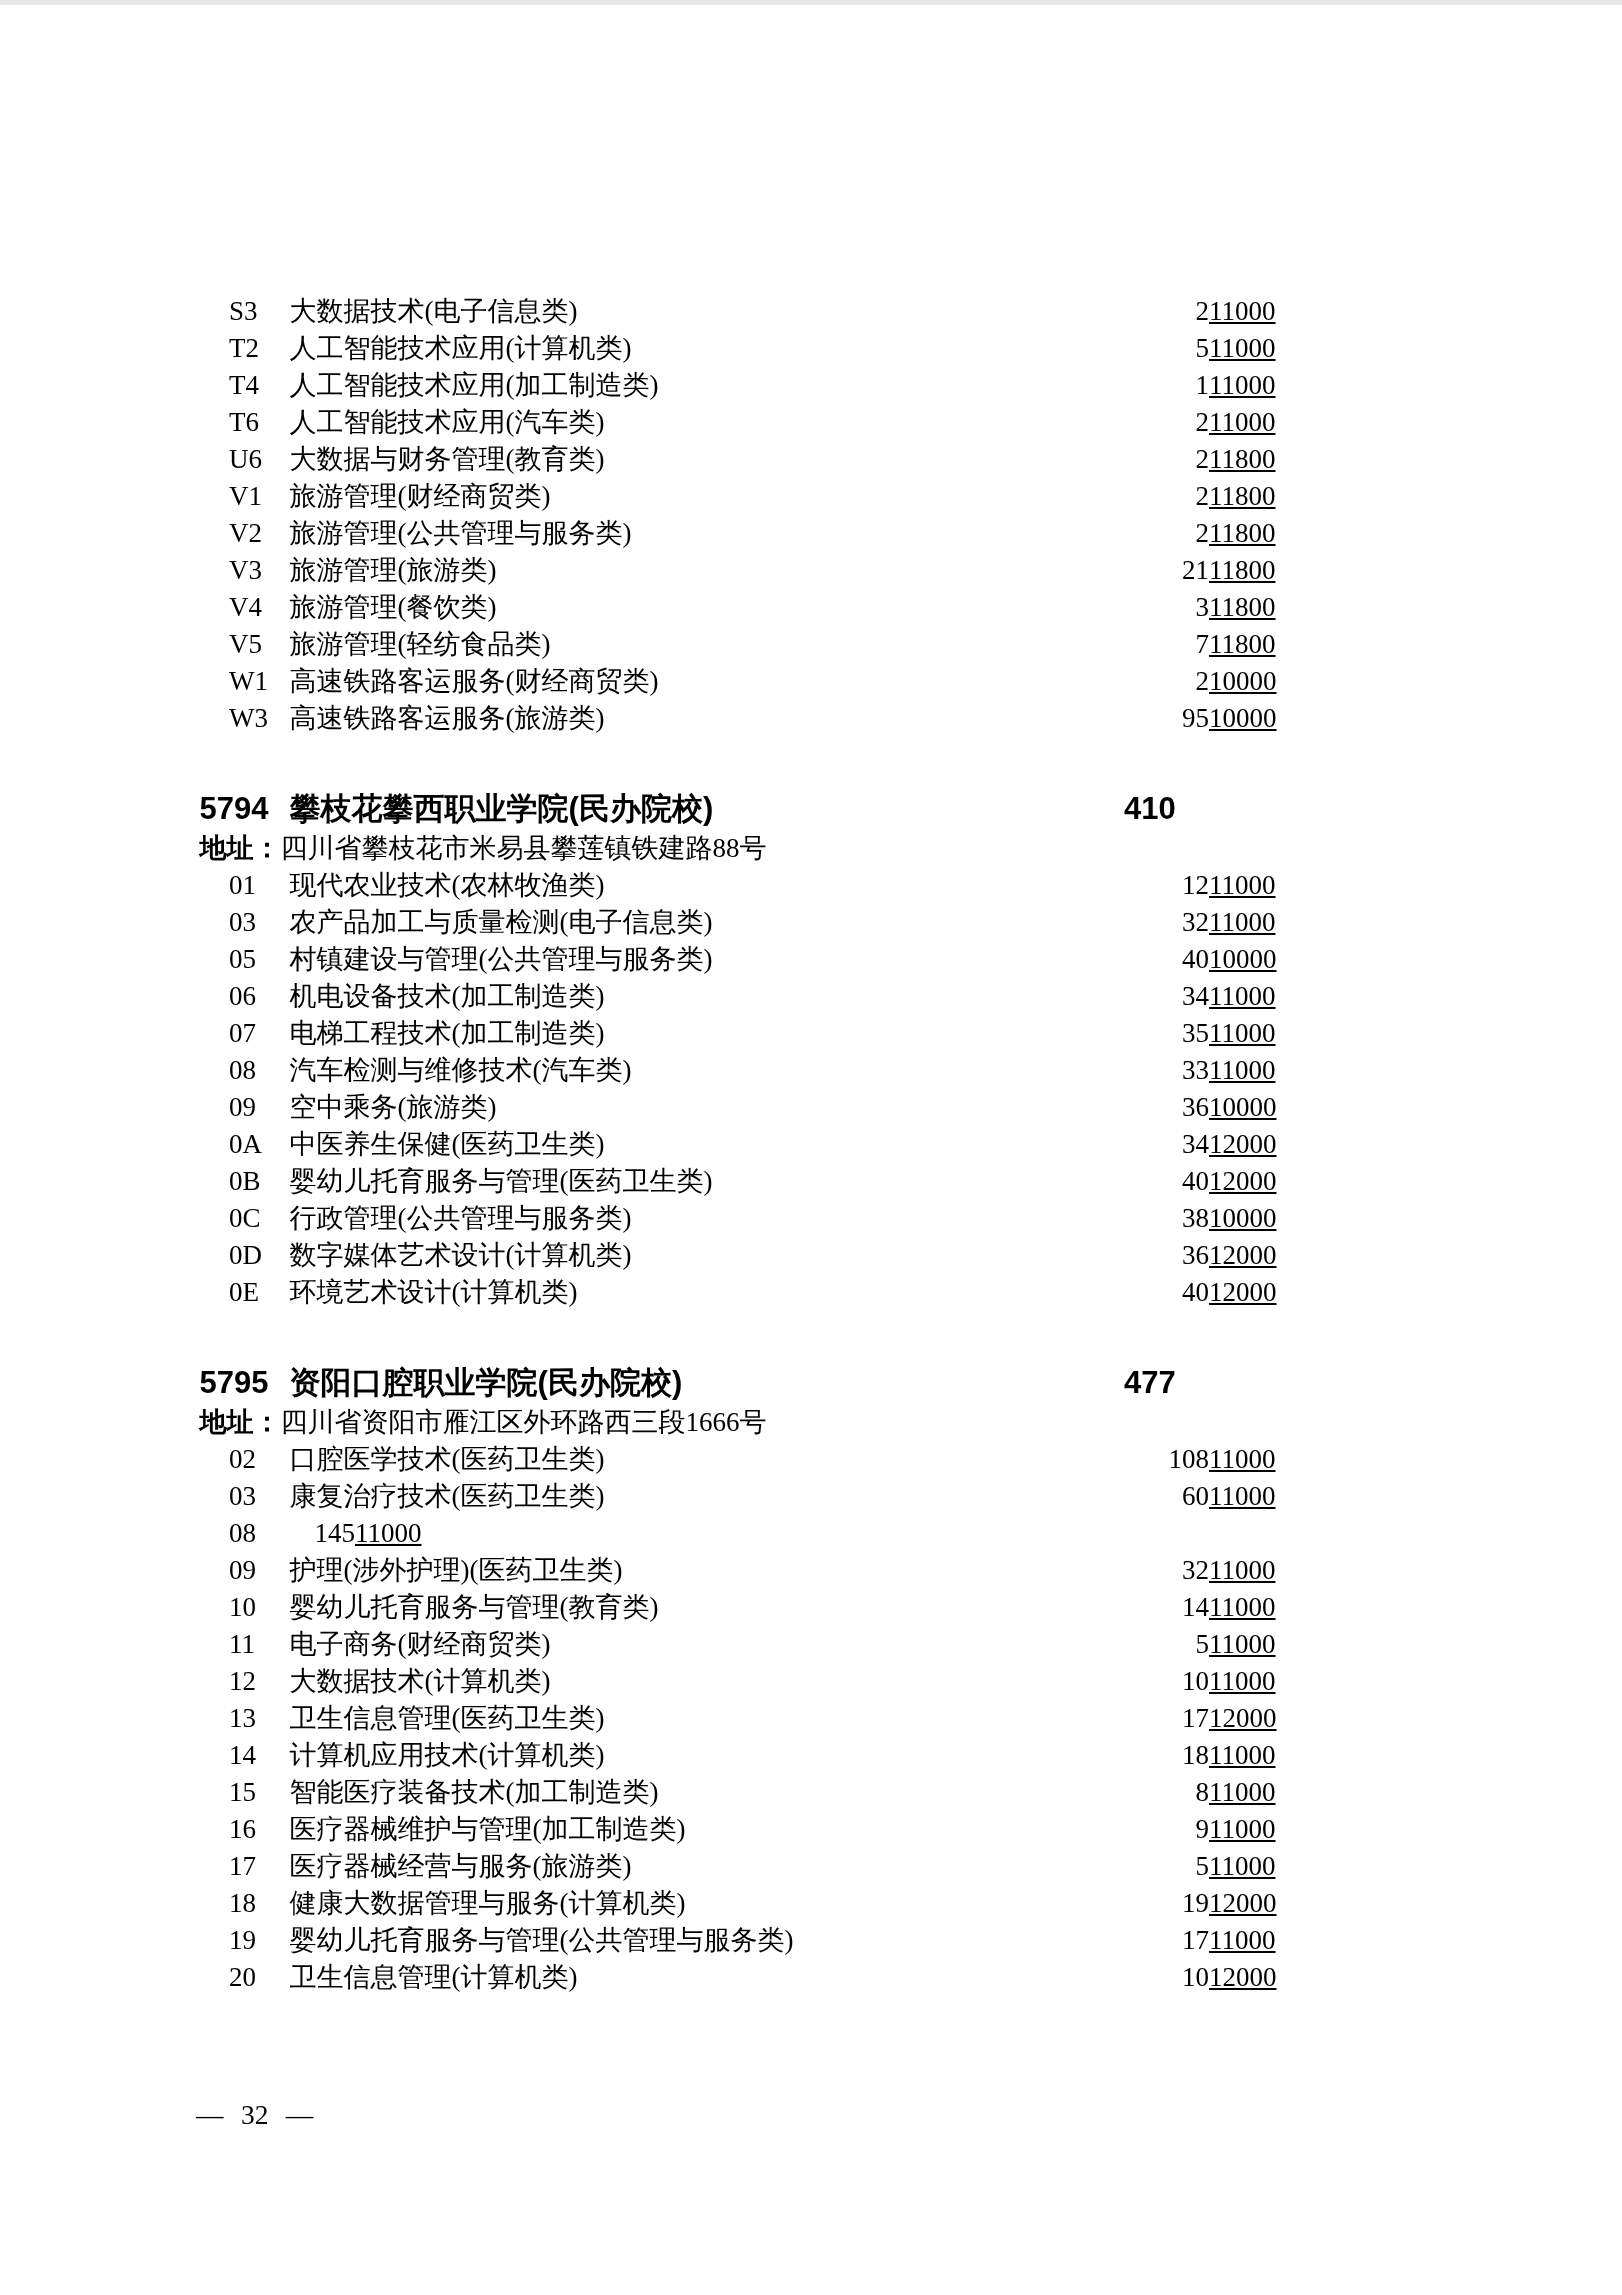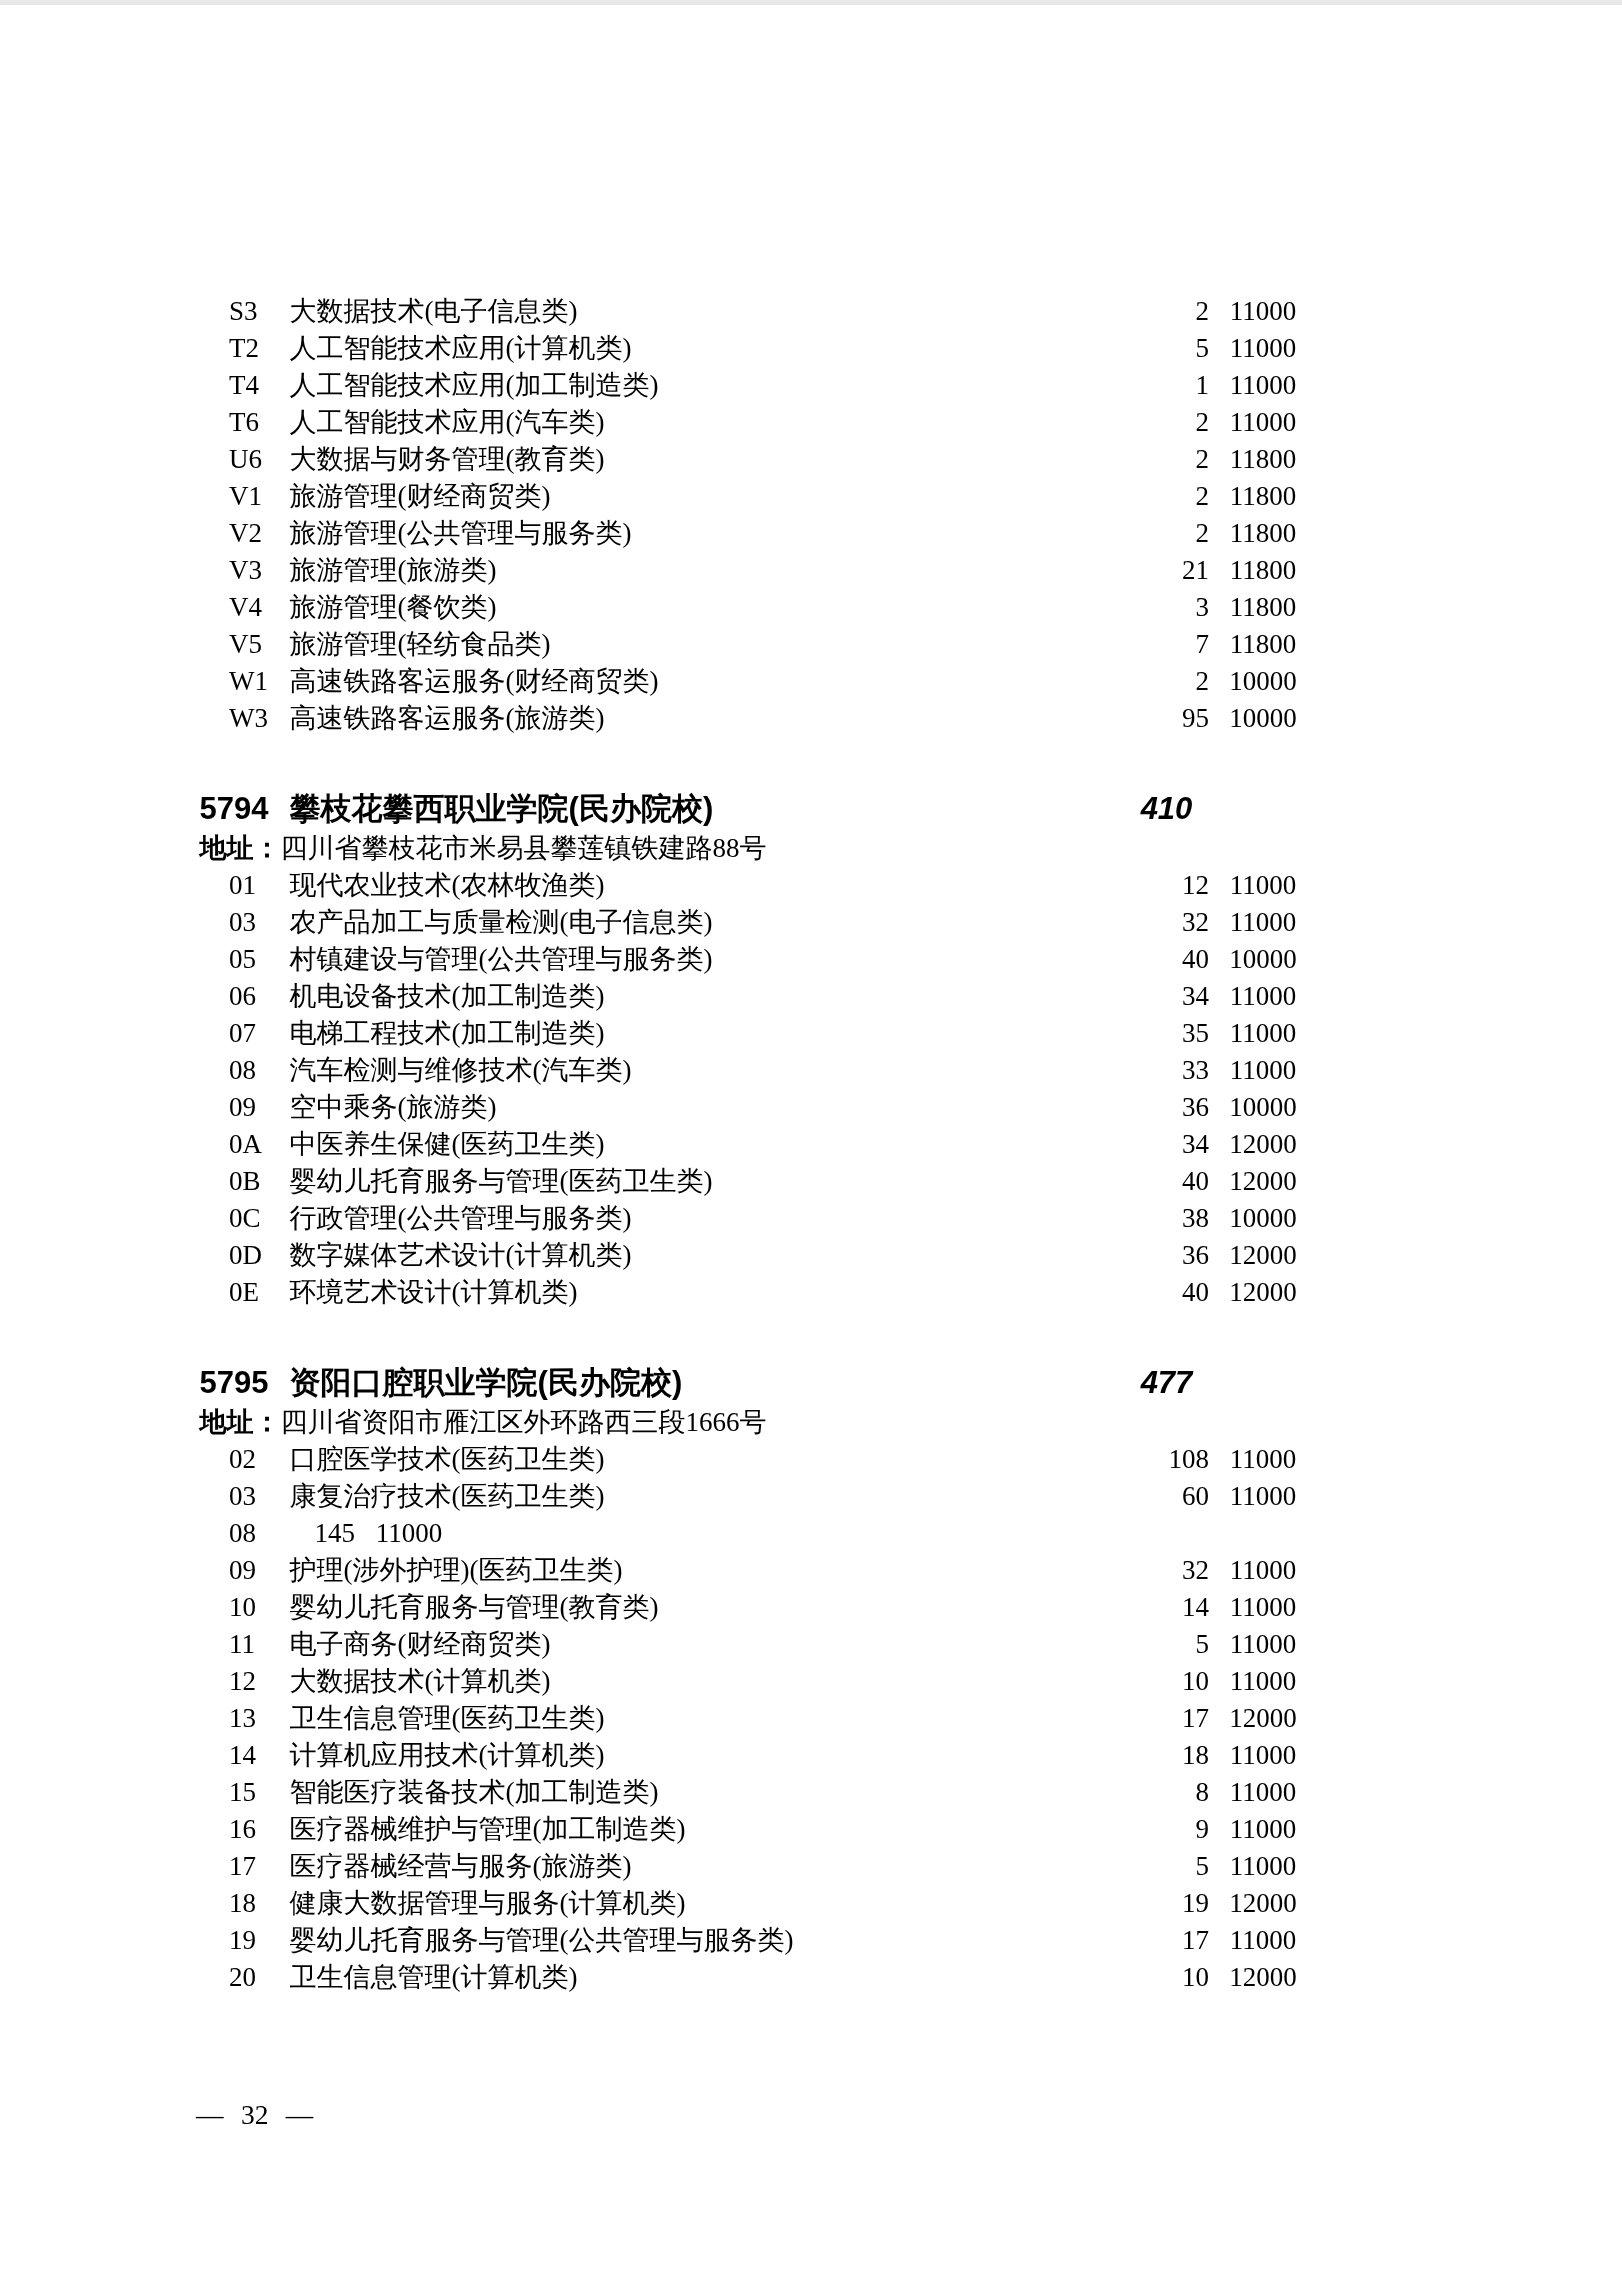--- a/index.html
+++ b/index.html
@@ -23,37 +23,37 @@
     display: flex;
     align-items: baseline;
     height: 37px;
     line-height: 37px;
     font-size: 27px;
     white-space: nowrap;
   }
   .prog-code  { width: 41px; flex: 0 0 auto; }
   .prog-name  { flex: 1 1 auto; padding-left: 19.6px; overflow: hidden; }
   .prog-count { width: 85px; flex: 0 0 auto; text-align: right; }
-  .prog-tuition { width: 108px; flex: 0 0 auto; text-align: center; }
+  .prog-tuition { width: 108px; flex: 0 0 auto; text-align: left; text-decoration: underline; }
   
   .section-header {
     display: flex;
     align-items: baseline;
     margin-top: 51px;
     margin-left: -29.4px;
     height: 42px;
     line-height: 42px;
     font-family: "Liberation Sans", "DejaVu Sans", sans-serif;
     font-weight: bold;
     font-size: 31px;
     white-space: nowrap;
   }
   .inst-code { flex: 0 0 auto; margin-right: 21px; }
   .inst-name { flex: 1 1 auto; overflow: hidden; }
-  .inst-total { flex: 0 0 auto; min-width: 85px; text-align: center; font-style: italic; }
+  .inst-total { flex: 0 0 auto; min-width: 85px; text-align: left; }
   .tuition-spacer { flex: 0 0 auto; width: 108px; }
   
   .address-line {
     margin-left: -29.4px;
     height: 37px;
     line-height: 37px;
     font-size: 27px;
     white-space: nowrap;
   }
   .addr-label {

